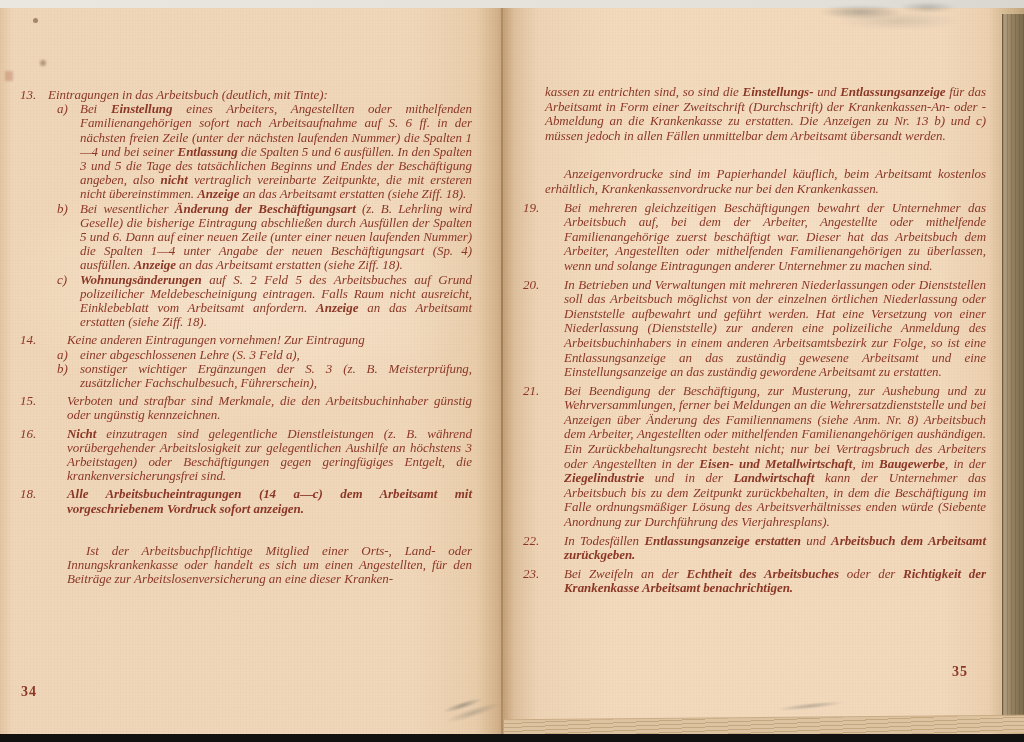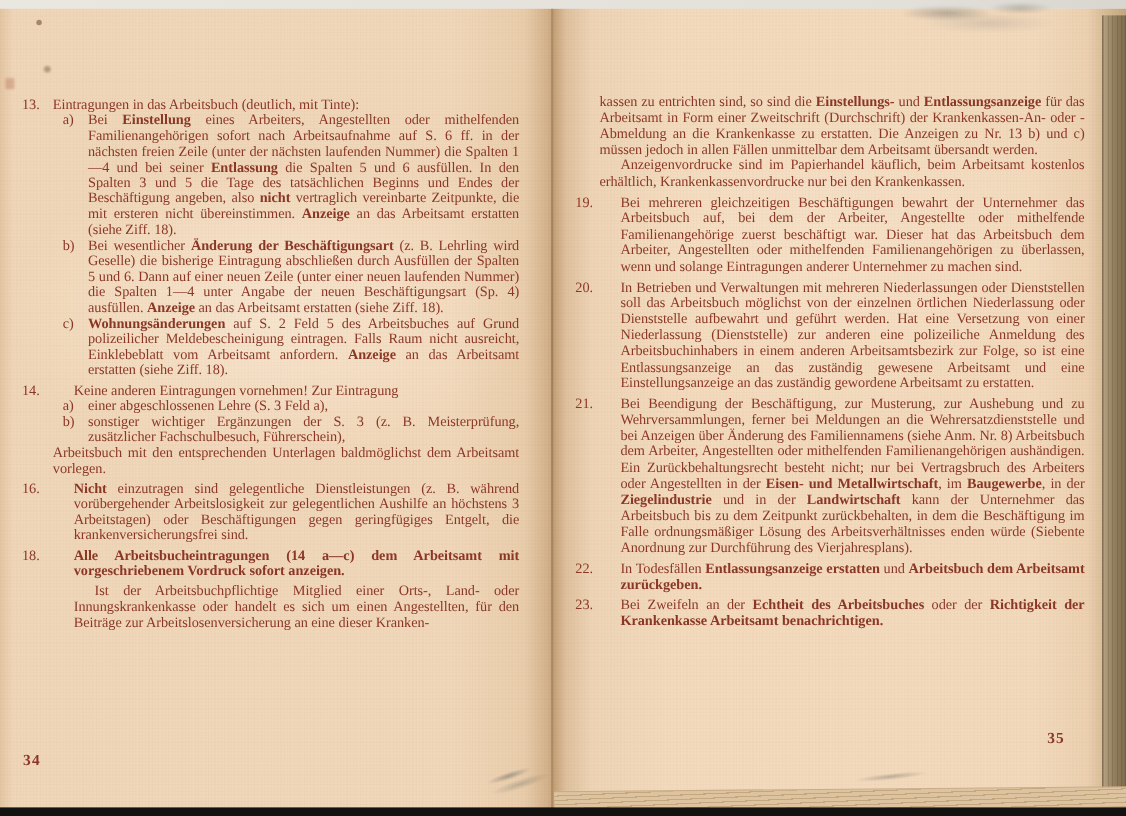--- a/index.html
+++ b/index.html
@@ -77,30 +77,31 @@
   .speck1{left:33px;top:10px;width:5px;height:5px;border-radius:50%;background:rgba(105,70,50,0.55);filter:blur(0.5px);}
   .speck2{left:40px;top:52px;width:6px;height:6px;border-radius:50%;background:rgba(110,80,60,0.45);filter:blur(0.8px);}
   .speck3{left:5px;top:63px;width:8px;height:10px;background:rgba(150,60,40,0.25);filter:blur(1px);}
 
   
   .page-content{
     position:absolute;color:#8b3726;
     font-size:13px;line-height:14.2px;
     letter-spacing:-0.05px;
     text-rendering:optimizeLegibility;
+    font-style:italic;
   }
   .left-col{left:20px;top:80px;width:452px;}
   .right-col{left:523px;top:77px;width:463px;line-height:14.6px;}
   .block{display:flex;}
   .block .lbl{flex:0 0 28px;}
   .right-col .block .lbl{flex:0 0 22px;}
   .block.sub{margin-left:37px;}
   .block.sub .lbl{flex:0 0 23px;}
   .block .txt{flex:1;text-align:justify;}
-  .block.fi .txt{text-indent:19px;}
+  .block.fi .txt{text-indent:19px;margin-top:24px;}
   .block.sp{margin-top:4px;gap:19px;}
   .txt b{font-weight:bold;}
   .page-number{
     position:absolute;color:#8b3726;font-size:14px;font-weight:bold;letter-spacing:1px;
   }
   .pn-left{left:21px;top:676px;}
   .pn-right{left:952px;top:656px;}
 </style>
 </head>
 <body>
@@ -133,23 +134,23 @@
           <span class="txt">Keine anderen Eintragungen vornehmen! Zur Eintragung</span>
         </div>
         <div class="block sub">
           <span class="lbl">a)</span>
           <span class="txt">einer abgeschlossenen Lehre (S. 3 Feld a),</span>
         </div>
         <div class="block sub">
           <span class="lbl">b)</span>
           <span class="txt">sonstiger wichtiger Ergänzungen der S. 3 (z. B. Meisterprüfung, zusätzlicher Fachschulbesuch, Führerschein),</span>
         </div>
-        <div class="block">
-          <span class="lbl"></span>
-          <span class="txt">Arbeitsbuch mit den entsprechenden Unterlagen baldmöglichst dem Arbeitsamt vorlegen.</span>
+        <div class="block sp">
+          <span class="lbl">15.</span>
+          <span class="txt">Verboten und strafbar sind Merkmale, die den Arbeitsbuchinhaber günstig oder ungünstig kennzeichnen.</span>
         </div>
         <div class="block sp">
           <span class="lbl">16.</span>
           <span class="txt"><b>Nicht</b> einzutragen sind gelegentliche Dienstleistungen (z. B. während vorübergehender Arbeitslosigkeit zur gelegentlichen Aushilfe an höchstens 3 Arbeitstagen) oder Beschäftigungen gegen geringfügiges Entgelt, die krankenversicherungsfrei sind.</span>
         </div>
         <div class="block sp">
           <span class="lbl">18.</span>
           <span class="txt"><b>Alle Arbeitsbucheintragungen (14 a—c) dem Arbeitsamt mit vorgeschriebenem Vordruck sofort anzeigen.</b></span>
         </div>
         <div class="block sp fi">

